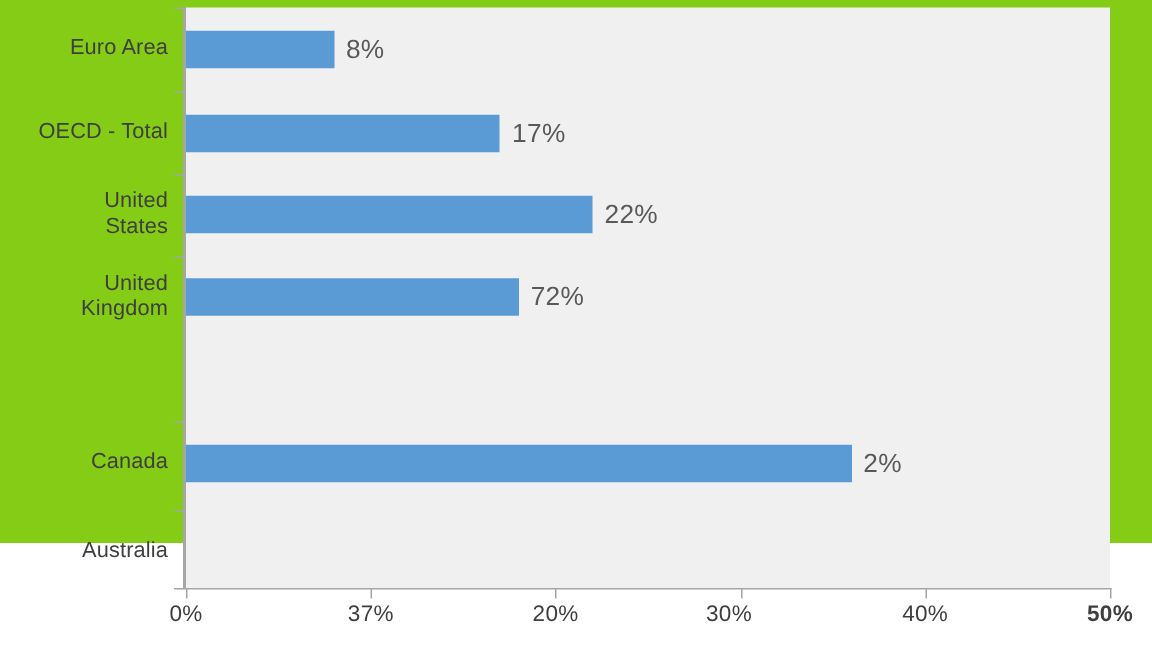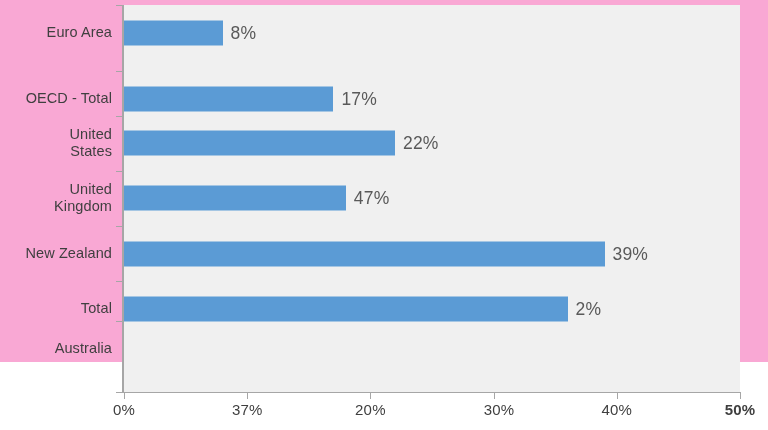--- a/index.html
+++ b/index.html
@@ -10,21 +10,21 @@
   body {
     width: 768px;
     height: 430px;
     font-family: "Liberation Sans", sans-serif;
     overflow: hidden;
   }
   #chart-root {
     position: relative;
     width: 768px;
     height: 362px;
-    background: #f9a8d4;
+    background: #84cc16;
   }
 
   
   #plot-area {
     position: absolute;
     left: 124px;
     top: 5px;
     width: 616px;
     height: 387px;
     background: #f0f0f0;
@@ -131,21 +131,21 @@
 
   <div class="cat-row" style="top:5px;">
     <div class="cat-label">Euro Area</div>
     <div class="y-tick"></div>
     <div class="bar-track">
       <div class="bar" style="width:98.6px;"></div>
       <div class="bar-label" style="left:106.6px;">8%</div>
     </div>
   </div>
 
-  <div class="cat-row" style="top:71px;">
+  <div class="cat-row" style="top:61px;">
     <div class="cat-label">OECD - Total</div>
     <div class="y-tick"></div>
     <div class="bar-track">
       <div class="bar" style="width:209.4px;"></div>
       <div class="bar-label" style="left:217.4px;">17%</div>
     </div>
   </div>
 
   <div class="cat-row" style="top:115.57px;">
     <div class="cat-label">United
@@ -156,63 +156,55 @@
       <div class="bar-label" style="left:279.0px;text-align:center;">22%</div>
     </div>
   </div>
 
   <div class="cat-row" style="top:170.85px;">
     <div class="cat-label">United
 Kingdom</div>
     <div class="y-tick"></div>
     <div class="bar-track">
       <div class="bar" style="width:221.8px;"></div>
-      <div class="bar-label" style="left:229.8px;">47%</div>
-    </div>
-  </div>
-
-  <div class="cat-row" style="top:226.14px;">
-    <div class="cat-label">New Zealand</div>
-    <div class="y-tick"></div>
-    <div class="bar-track">
-      <div class="bar" style="width:480.5px;"></div>
-      <div class="bar-label" style="left:488.5px;">39%</div>
-    </div>
-  </div>
+      <div class="bar-label" style="left:229.8px;">72%</div>
+    </div>
+  </div>
+
 
   <div class="cat-row" style="top:281.42px;">
-    <div class="cat-label">Total</div>
+    <div class="cat-label">Canada</div>
     <div class="y-tick"></div>
     <div class="bar-track">
       <div class="bar" style="width:443.5px;"></div>
       <div class="bar-label" style="left:451.5px;">2%</div>
     </div>
   </div>
 
-  <div class="cat-row" style="top:321px;">
+  <div class="cat-row" style="top:340px;">
     <div class="cat-label">Australia</div>
     <div class="y-tick"></div>
   </div>
 
   <div class="y-tick" style="top:392px;left:116px;"></div>
 
   <div id="y-axis-line"></div>
   <div id="x-axis-line"></div>
 
   <div class="x-tick" style="left:124px;"></div>
   <div class="x-tick-label" style="left:124px;">0%</div>
 
   <div class="x-tick" style="left:247.2px;"></div>
   <div class="x-tick-label" style="left:247.2px;">37%</div>
 
   <div class="x-tick" style="left:370.4px;"></div>
   <div class="x-tick-label" style="left:370.4px;">20%</div>
 
   <div class="x-tick" style="left:493.6px;"></div>
-  <div class="x-tick-label" style="left:499px;">30%</div>
+  <div class="x-tick-label" style="left:486px;">30%</div>
 
   <div class="x-tick" style="left:616.8px;"></div>
   <div class="x-tick-label" style="left:616.8px;">40%</div>
 
   <div class="x-tick" style="left:740px;"></div>
   <div class="x-tick-label" style="left:740px;font-weight:bold;">50%</div>
 
 </div>
 
 </body></html>

